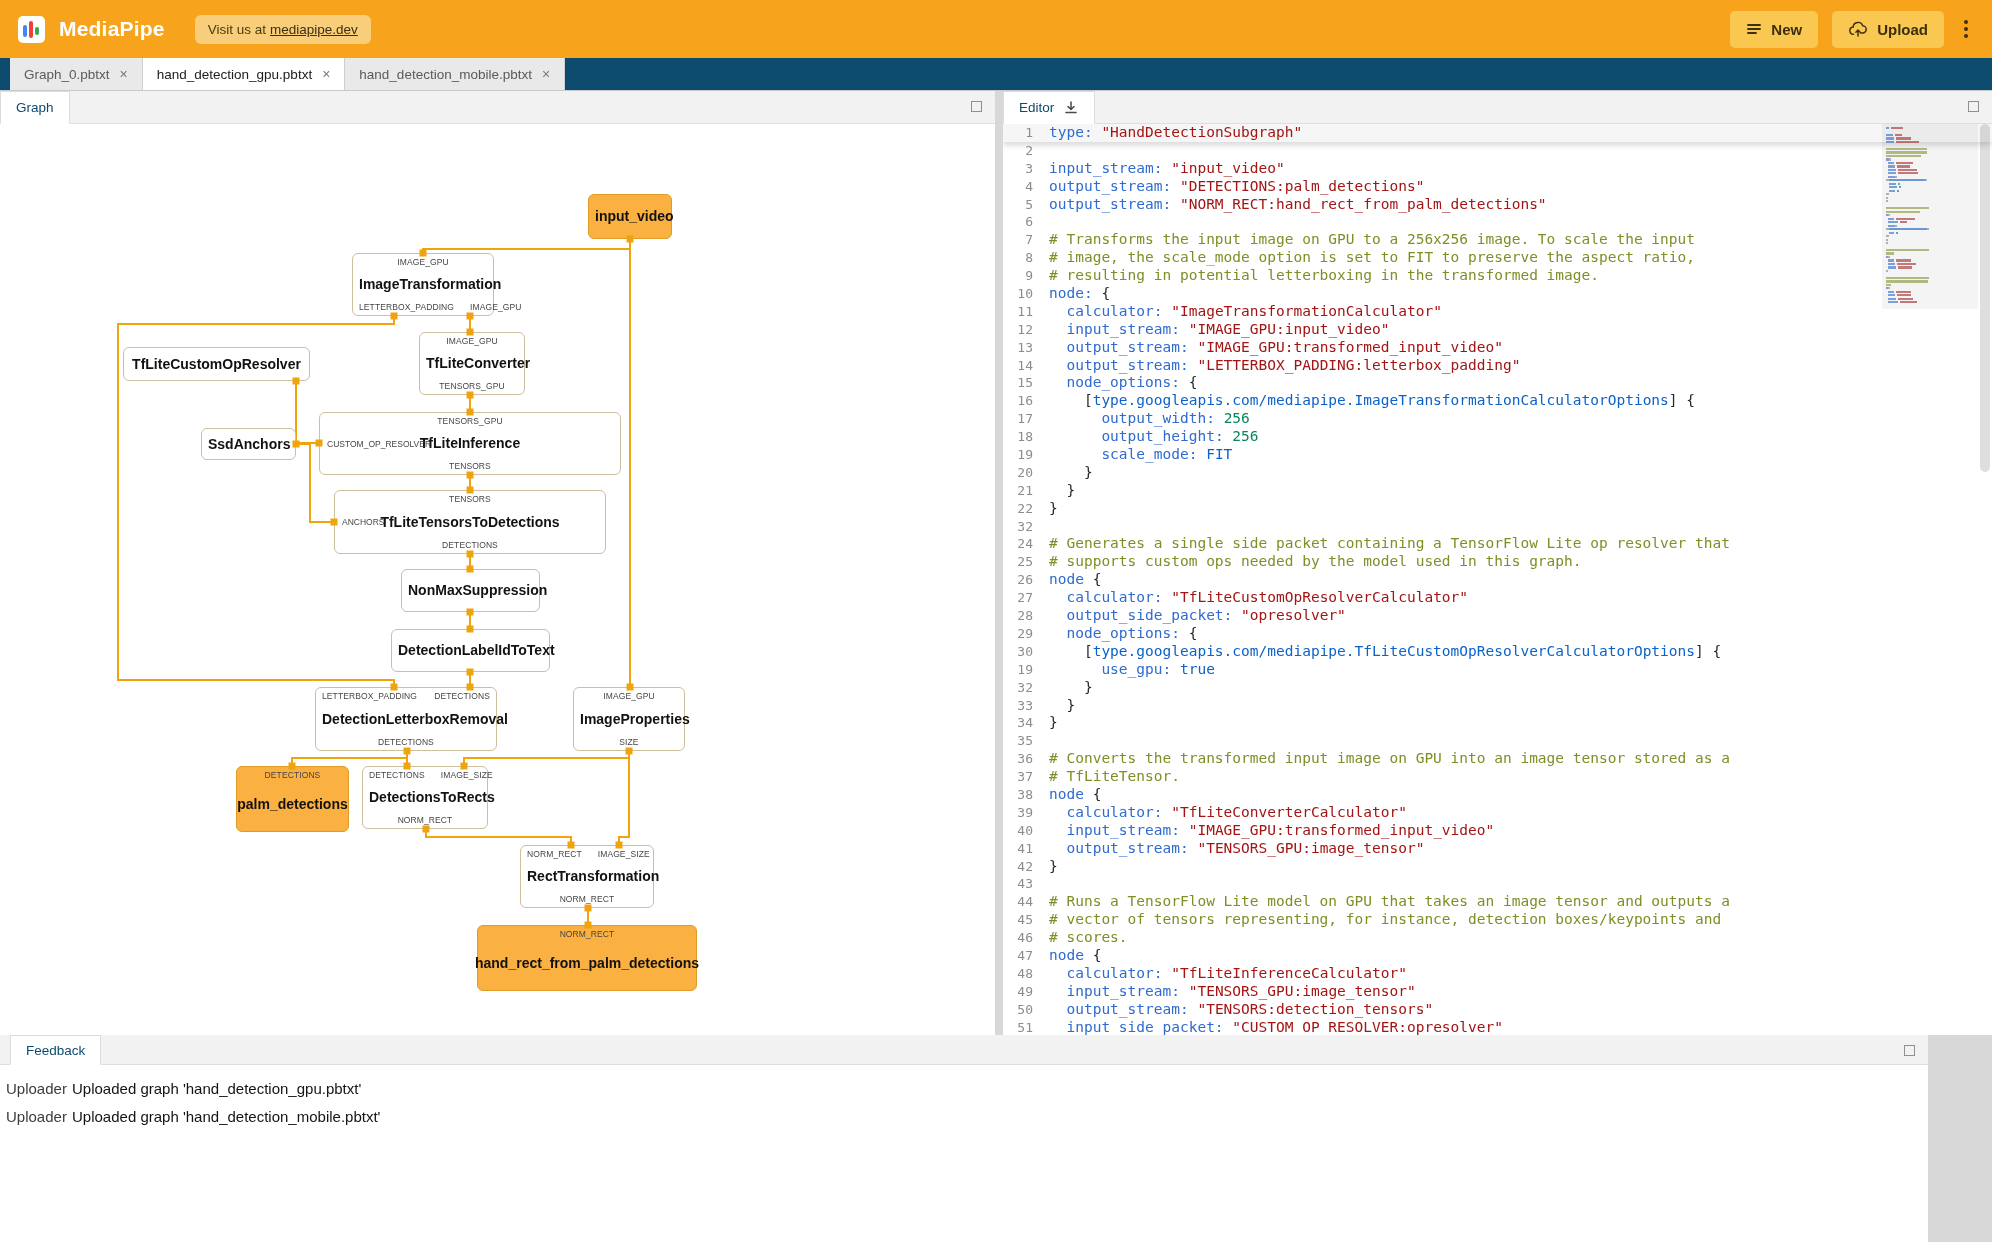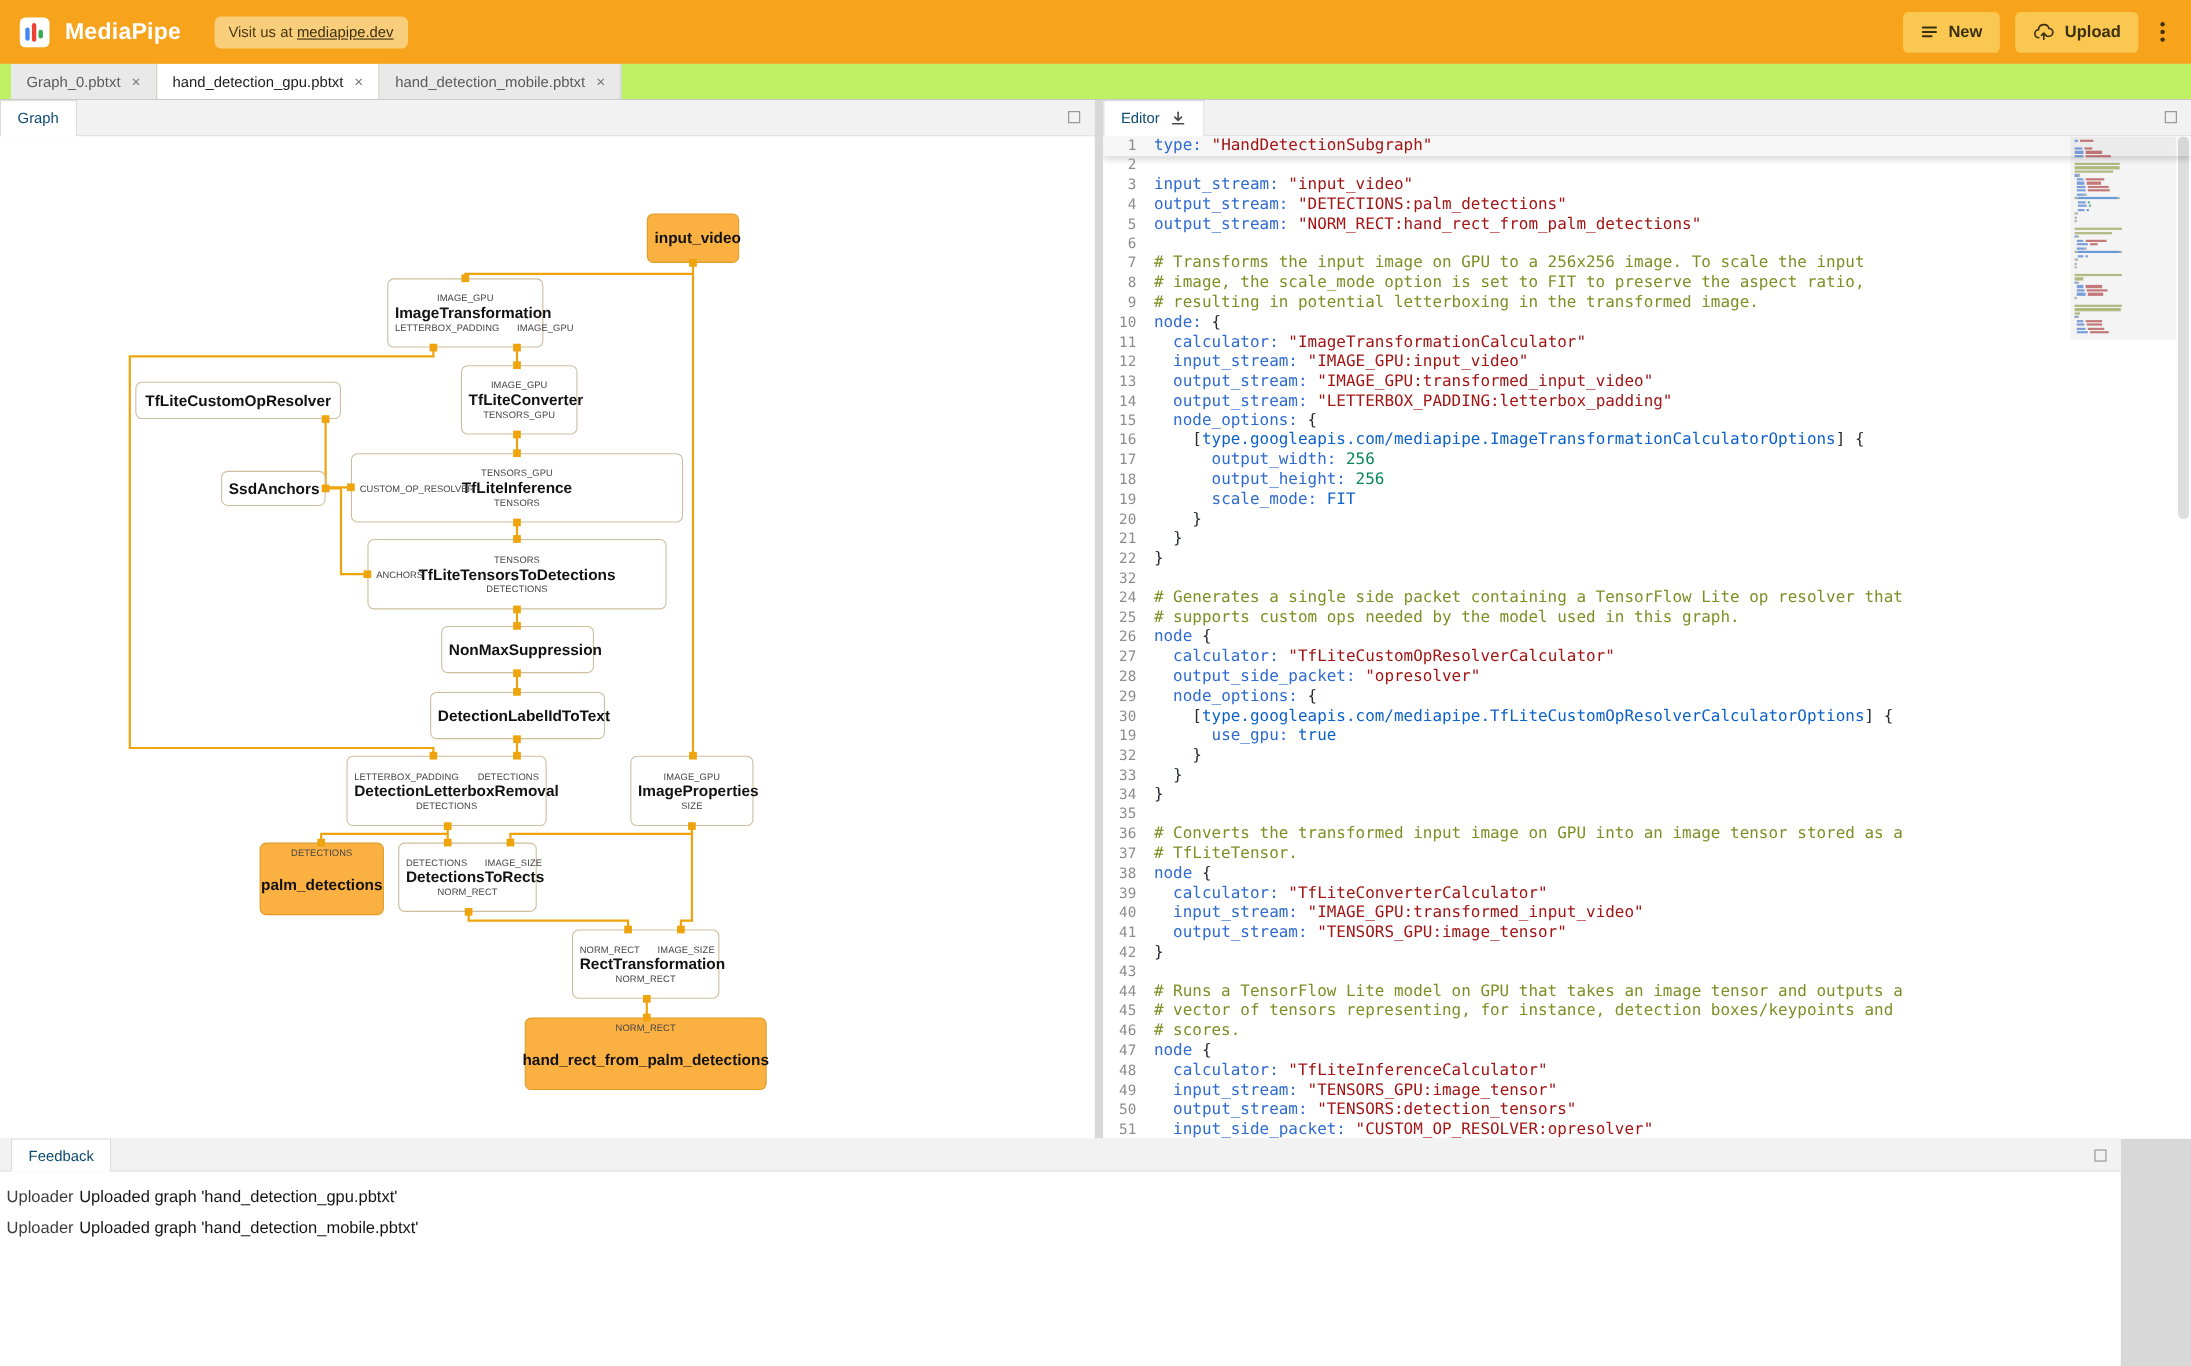--- a/index.html
+++ b/index.html
@@ -25,42 +25,42 @@
   .visit-badge{margin-left:16px;background:var(--badge-bg);border-radius:6px;padding:7px 13px;
     font-size:13.5px;color:#4a3a10;display:flex;align-items:center;gap:4px}
   .visit-badge a{color:#3c2f0c;text-decoration:underline;cursor:pointer}
   .spacer{flex:1}
   .hbtn{display:flex;align-items:center;gap:9px;height:37px;padding:0 16px;border:none;border-radius:5px;
     background:var(--btn-bg);font-family:"Liberation Sans",sans-serif;font-size:15px;font-weight:700;color:#3b2f10;cursor:pointer}
   .kebab{display:flex;flex-direction:column;gap:3px;padding:5px 6px;cursor:pointer}
   .kebab i{width:4px;height:4px;border-radius:50%;background:#3d3112}
 
   
-  .doc-tabs{position:absolute;left:0;top:58px;width:1992px;height:33px;background:#bef264;
+  .doc-tabs{position:absolute;left:0;top:58px;width:1992px;height:33px;background:#0c4a6e;
     border-bottom:1px solid #C9C9C9;display:flex;align-items:stretch;padding-left:10px}
   .dtab{display:flex;align-items:center;gap:10px;padding:0 14px;font-size:13.5px;color:#5a5a5a;
     background:#E9E9E9;border-right:1px solid #CFCFCF;cursor:pointer;white-space:nowrap}
   .dtab.active{background:#fff;color:#202020}
   .dtab .x{font-size:14px;color:#7a7a7a;cursor:pointer;line-height:1}
 
   
   .panel{position:absolute;top:91px;height:944px;background:#fff}
   .panel.left{left:0;width:995px}
   .panel.right{left:1003px;width:989px}
   .strip{height:33px;background:#F2F2F2;border-bottom:1px solid #DEDEDE;position:relative;display:flex;align-items:stretch}
   .ptab{background:#fff;border:1px solid #DCDCDC;border-bottom:1px solid #fff;margin-bottom:-1px;
     display:flex;align-items:center;gap:9px;padding:0 15px;font-size:13.5px;color:#0c4a6e;cursor:pointer;white-space:nowrap}
   .popout{position:absolute;right:13px;top:10px;width:11px;height:11px;border:1.5px solid #8f8f8f;background:transparent;cursor:pointer}
 
   
   .canvas{position:relative;height:911px;background:#fff;overflow:hidden}
   svg.edges,svg.ports{position:absolute;left:0;top:0}
   svg.edges{z-index:1} svg.ports{z-index:3;pointer-events:none}
   .gnode{position:absolute;z-index:2;background:#fff;border:1px solid var(--node-border);border-radius:6px;
-    display:flex;flex-direction:column;justify-content:center;padding:3px 6px;cursor:pointer}
+    display:flex;flex-direction:column;justify-content:space-between;padding:3px 6px;cursor:pointer}
   .gnode.titleonly{justify-content:center}
   .gnode.stream{background:var(--stream-fill);border-color:var(--stream-border)}
   .prow{width:100%;display:flex;justify-content:center;gap:16px;min-height:10px}
   .prow.spread{justify-content:space-between}
   .plabel{font-size:8.5px;color:#454545;white-space:nowrap;letter-spacing:.1px}
   .ntitle{font-size:14px;font-weight:600;color:#121212;text-align:center;white-space:nowrap;line-height:1.15}
   .ntitle.grow{flex:1;display:flex;align-items:center;justify-content:center}
   .side-label{position:absolute;left:7px;top:50%;transform:translateY(-50%);font-size:8.5px;color:#454545;white-space:nowrap}
 
   

